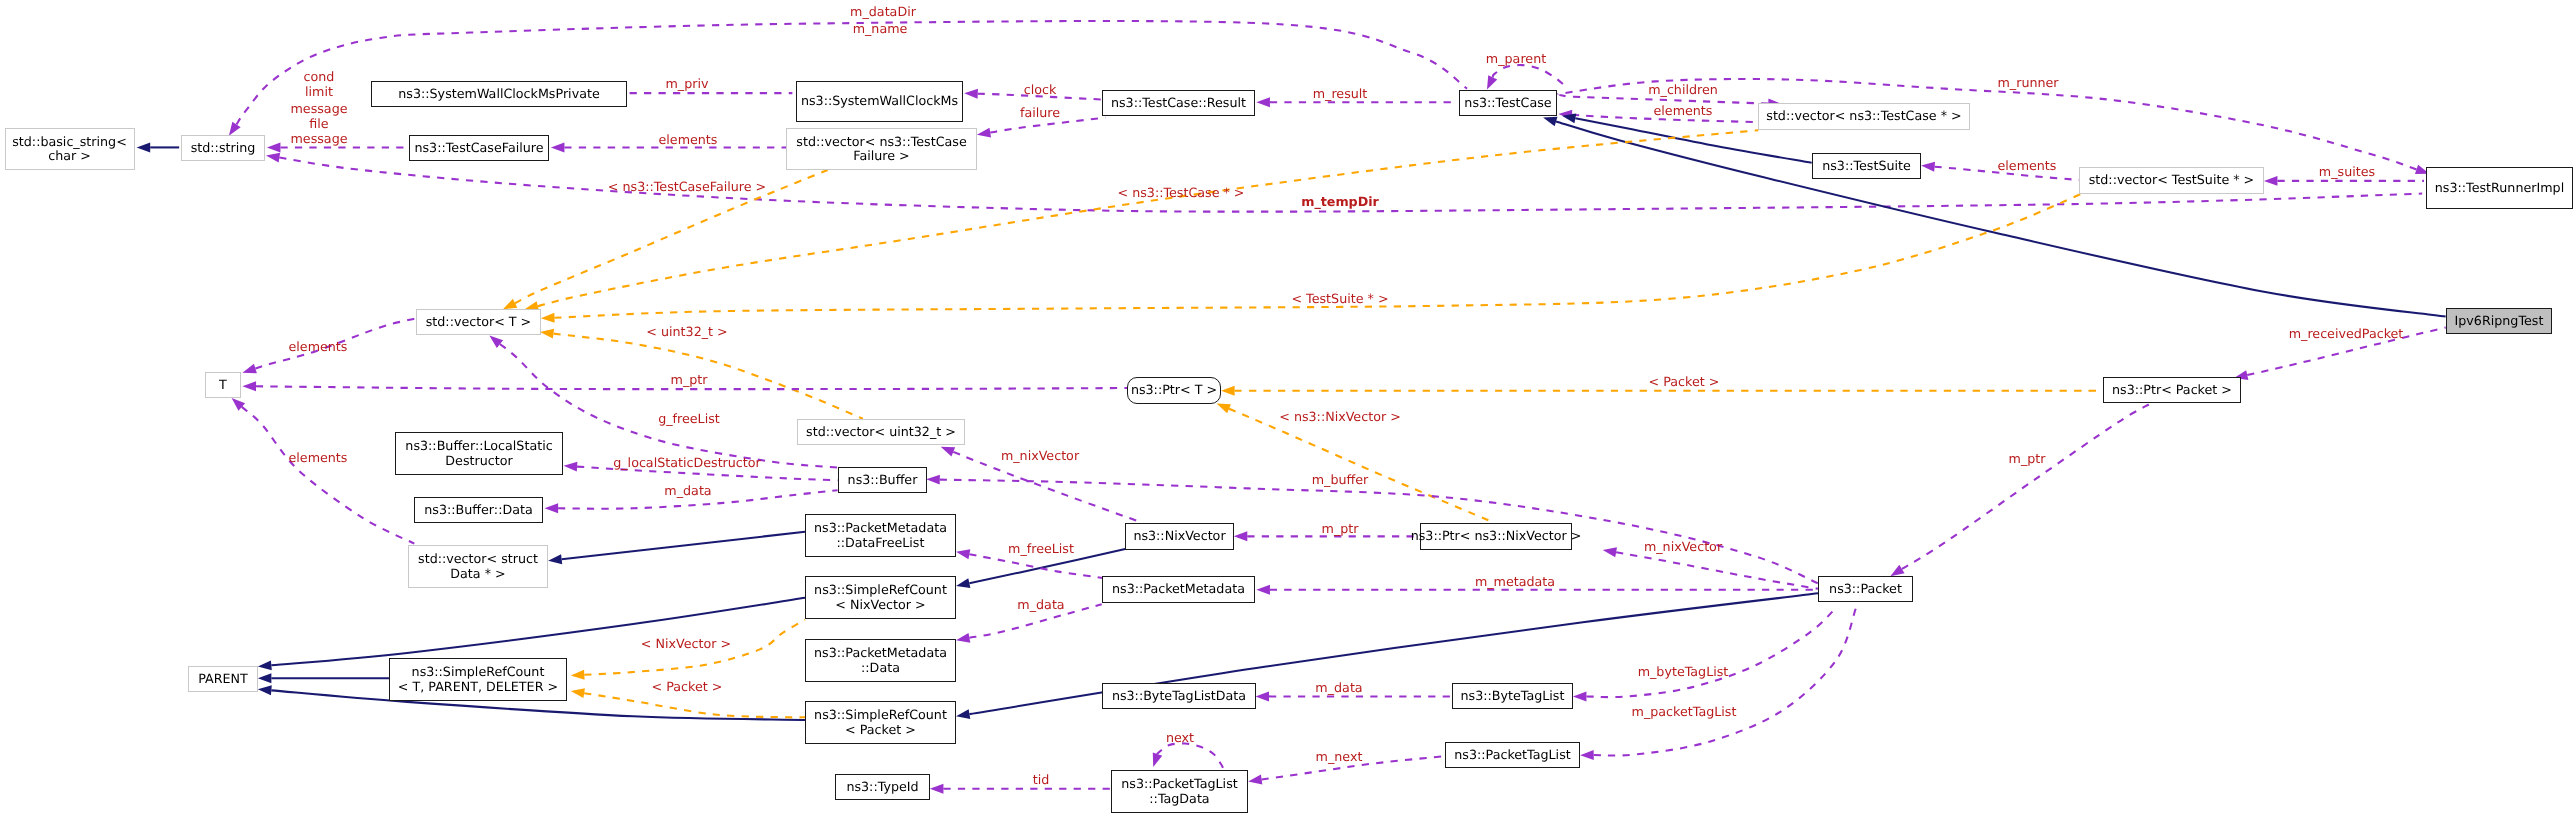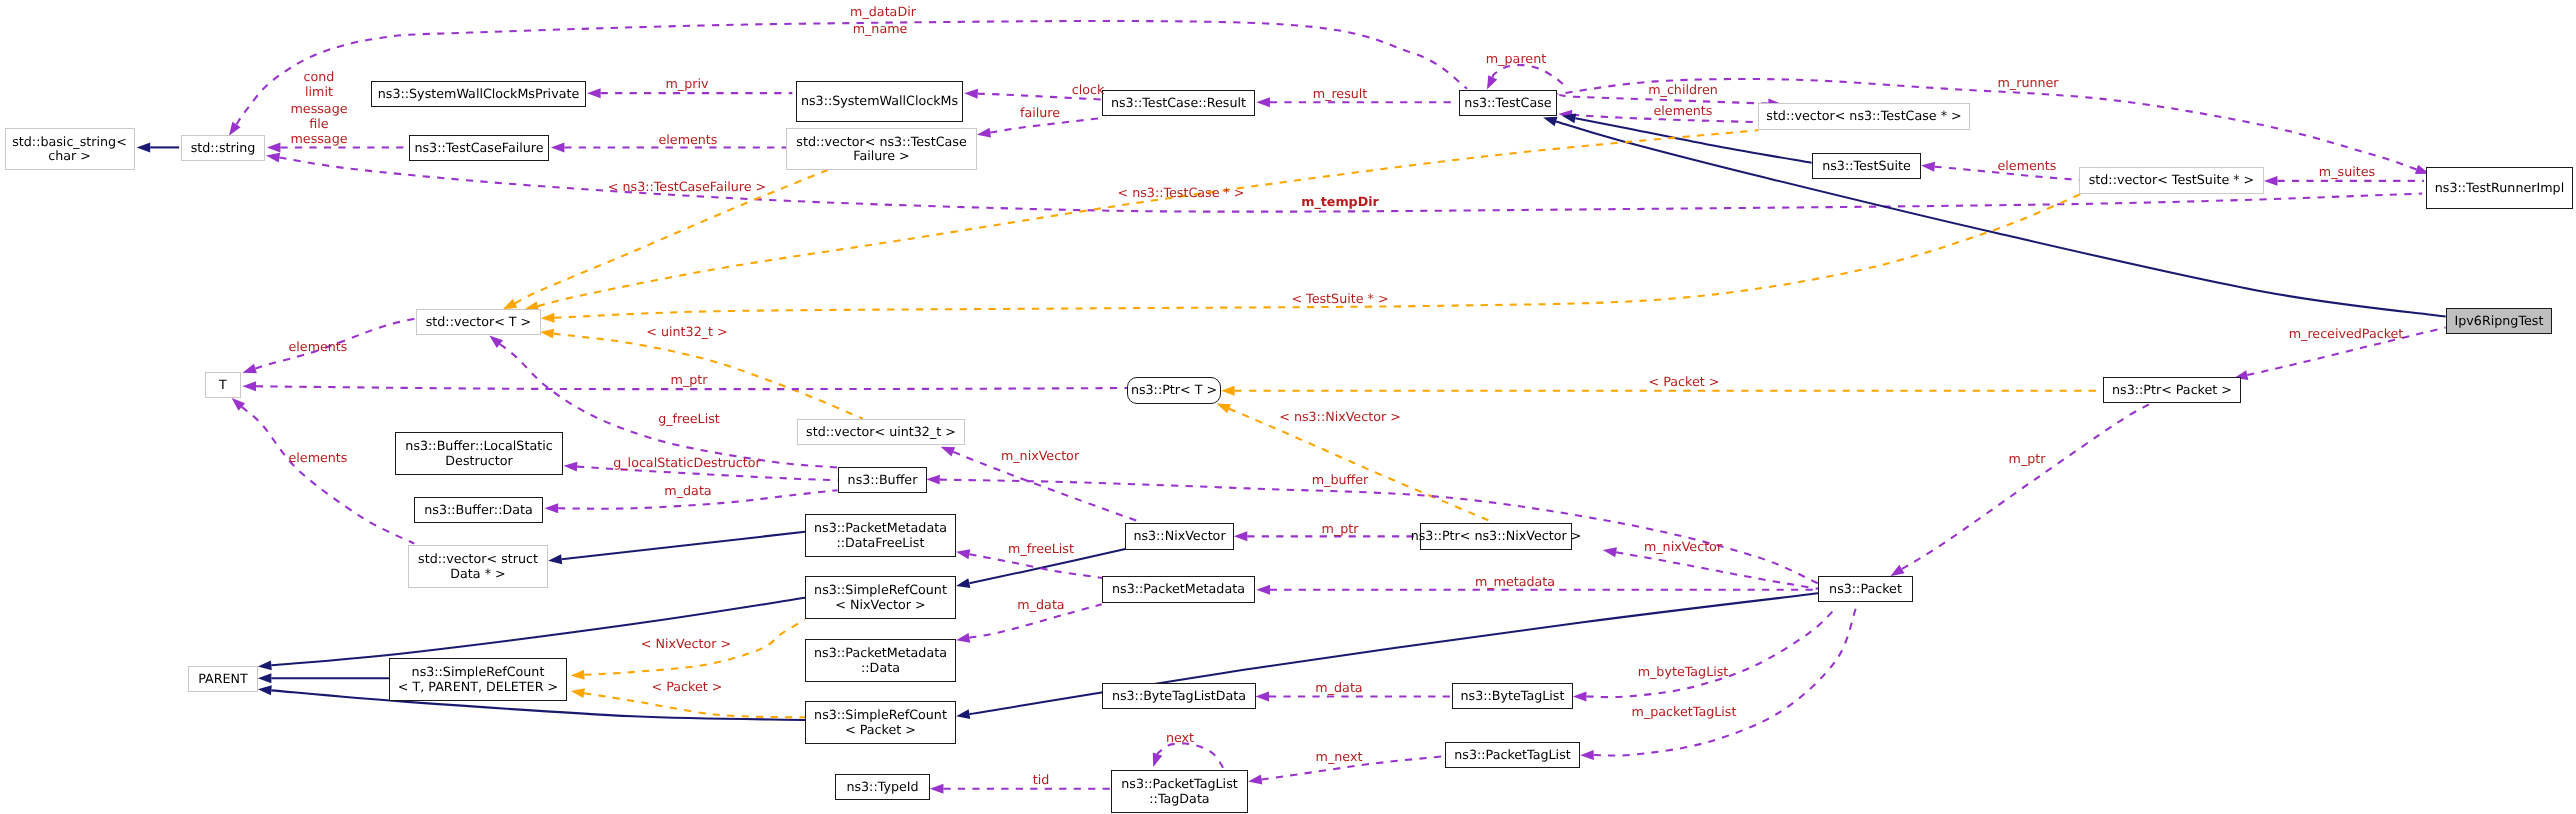--- a/index.html
+++ b/index.html
@@ -129,21 +129,21 @@
       <path d="M0,0 L15,-5.5 L15,5.5 Z" fill="#9a32cd" transform="translate(1057,708) rotate(-10.7)"></path>
     </svg>
   <div id="node-layer">
       <div class="node library" style="left: 4.5px; top: 128px; width: 130px; height: 42px;">
     <div>std::basic_string&lt;
 char &gt;</div>
   </div>
       <div class="node library" style="left: 181px; top: 135px; width: 84px; height: 26px;">
     <div>std::string</div>
   </div>
-      <div class="node class" style="left: 371px; top: 81px; width: 215px; height: 26px;">
+      <div class="node class" style="left: 371px; top: 81px; width: 256px; height: 26px;">
     <div>ns3::SystemWallClockMsPrivate</div>
   </div>
       <div class="node class" style="left: 409px; top: 135px; width: 140px; height: 26px;">
     <div>ns3::TestCaseFailure</div>
   </div>
       <div class="node library" style="left: 786px; top: 128px; width: 191px; height: 42px;">
     <div>std::vector&lt; ns3::TestCase
 Failure &gt;</div>
   </div>
       <div class="node class" style="left: 796px; top: 81px; width: 167px; height: 41px;">
@@ -253,21 +253,21 @@
     </div>
   <div id="label-layer">
       <div class="edge-label" style="left: 883px; top: 11px;">m_dataDir</div>
       <div class="edge-label" style="left: 880px; top: 28px;">m_name</div>
       <div class="edge-label" style="left: 319px; top: 76px;">cond</div>
       <div class="edge-label" style="left: 319px; top: 91px;">limit</div>
       <div class="edge-label" style="left: 319px; top: 108px;">message</div>
       <div class="edge-label" style="left: 319px; top: 123px;">file</div>
       <div class="edge-label" style="left: 319px; top: 138px;">message</div>
       <div class="edge-label" style="left: 687px; top: 83px;">m_priv</div>
-      <div class="edge-label" style="left: 1040px; top: 89px; margin-left: 48px;">clock</div>
+      <div class="edge-label" style="left: 1040px; top: 89px;">clock</div>
       <div class="edge-label" style="left: 1040px; top: 112px;">failure</div>
       <div class="edge-label" style="left: 1340px; top: 93px;">m_result</div>
       <div class="edge-label" style="left: 1516px; top: 58px;">m_parent</div>
       <div class="edge-label" style="left: 1683px; top: 89px;">m_children</div>
       <div class="edge-label" style="left: 1683px; top: 110px;">elements</div>
       <div class="edge-label" style="left: 2028px; top: 82px;">m_runner</div>
       <div class="edge-label" style="left: 688px; top: 139px;">elements</div>
       <div class="edge-label" style="left: 2027px; top: 165px;">elements</div>
       <div class="edge-label" style="left: 2347px; top: 171px;">m_suites</div>
       <div class="edge-label" style="left: 687px; top: 186px;">&lt; ns3::TestCaseFailure &gt;</div>

